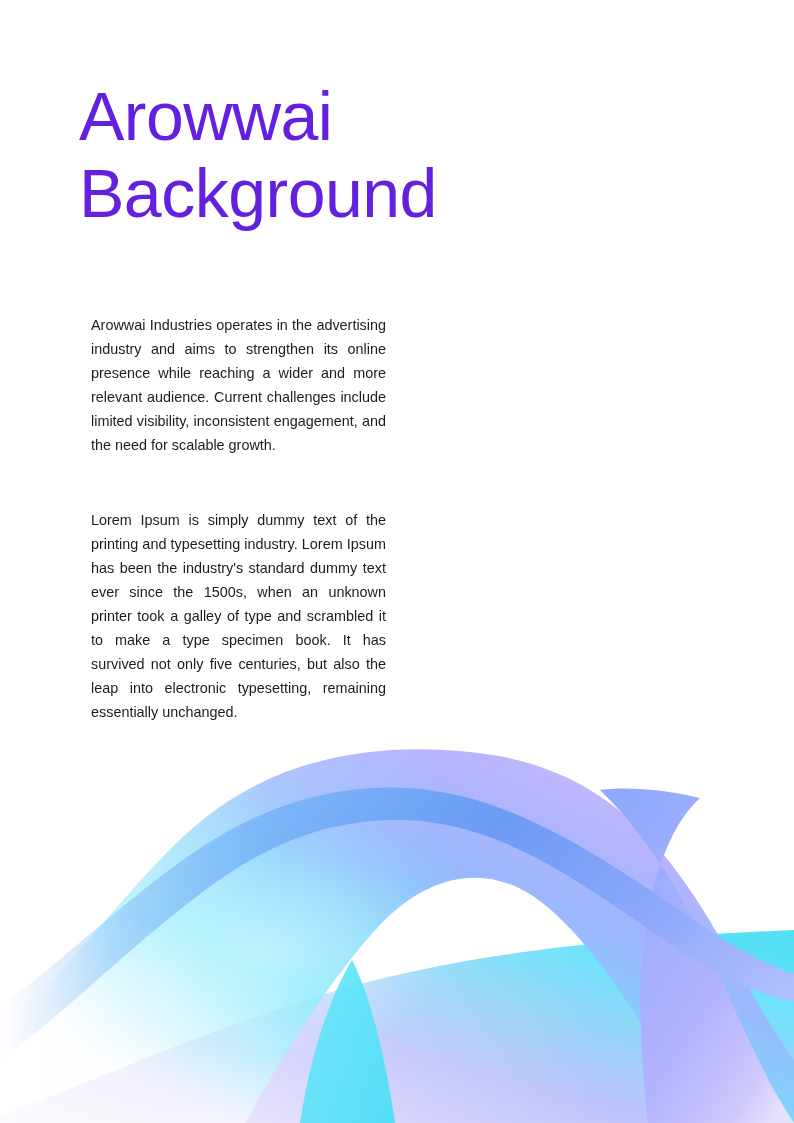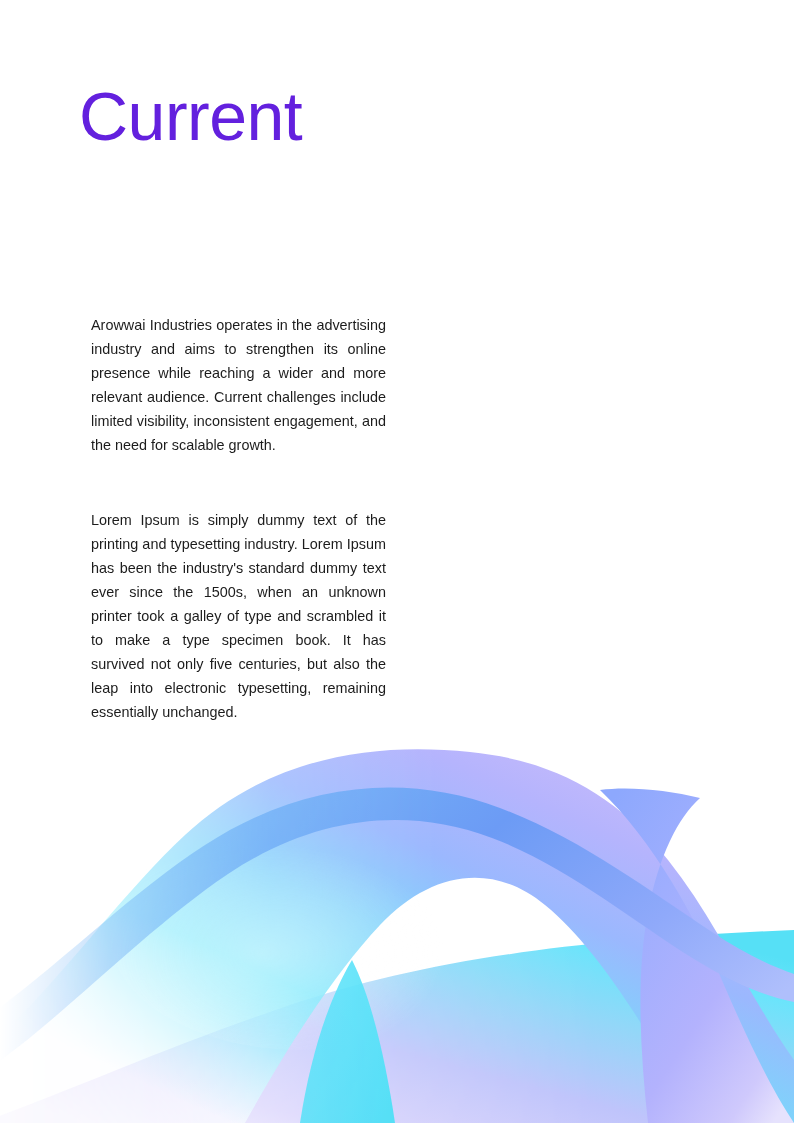--- a/index.html
+++ b/index.html
@@ -200,21 +200,22 @@
 
     <g mask="url(#maskFadeLeft)">
       <path d="M 352 960
                C 370 995, 385 1055, 395 1123
                L 300 1123
                C 310 1058, 328 1000, 352 960 Z" fill="url(#gTail)"></path>
     </g>
   </svg>
 
   <div class="title-block">
-    <div class="title-line">Current</div>
+    <div class="title-line">Arowwai</div>
+    <div class="title-line">Background</div>
   </div>
 
   <div class="body-block">
     <p class="para">Arowwai Industries operates in the advertising industry and aims to strengthen its online presence while reaching a wider and more relevant audience. Current challenges include limited visibility, inconsistent engagement, and the need for scalable growth.</p>
     <p class="para">Lorem Ipsum is simply dummy text of the printing and typesetting industry. Lorem Ipsum has been the industry's standard dummy text ever since the 1500s, when an unknown printer took a galley of type and scrambled it to make a type specimen book. It has survived not only five centuries, but also the leap into electronic typesetting, remaining essentially unchanged.</p>
   </div>
 
 </div>
 
 </body></html>

